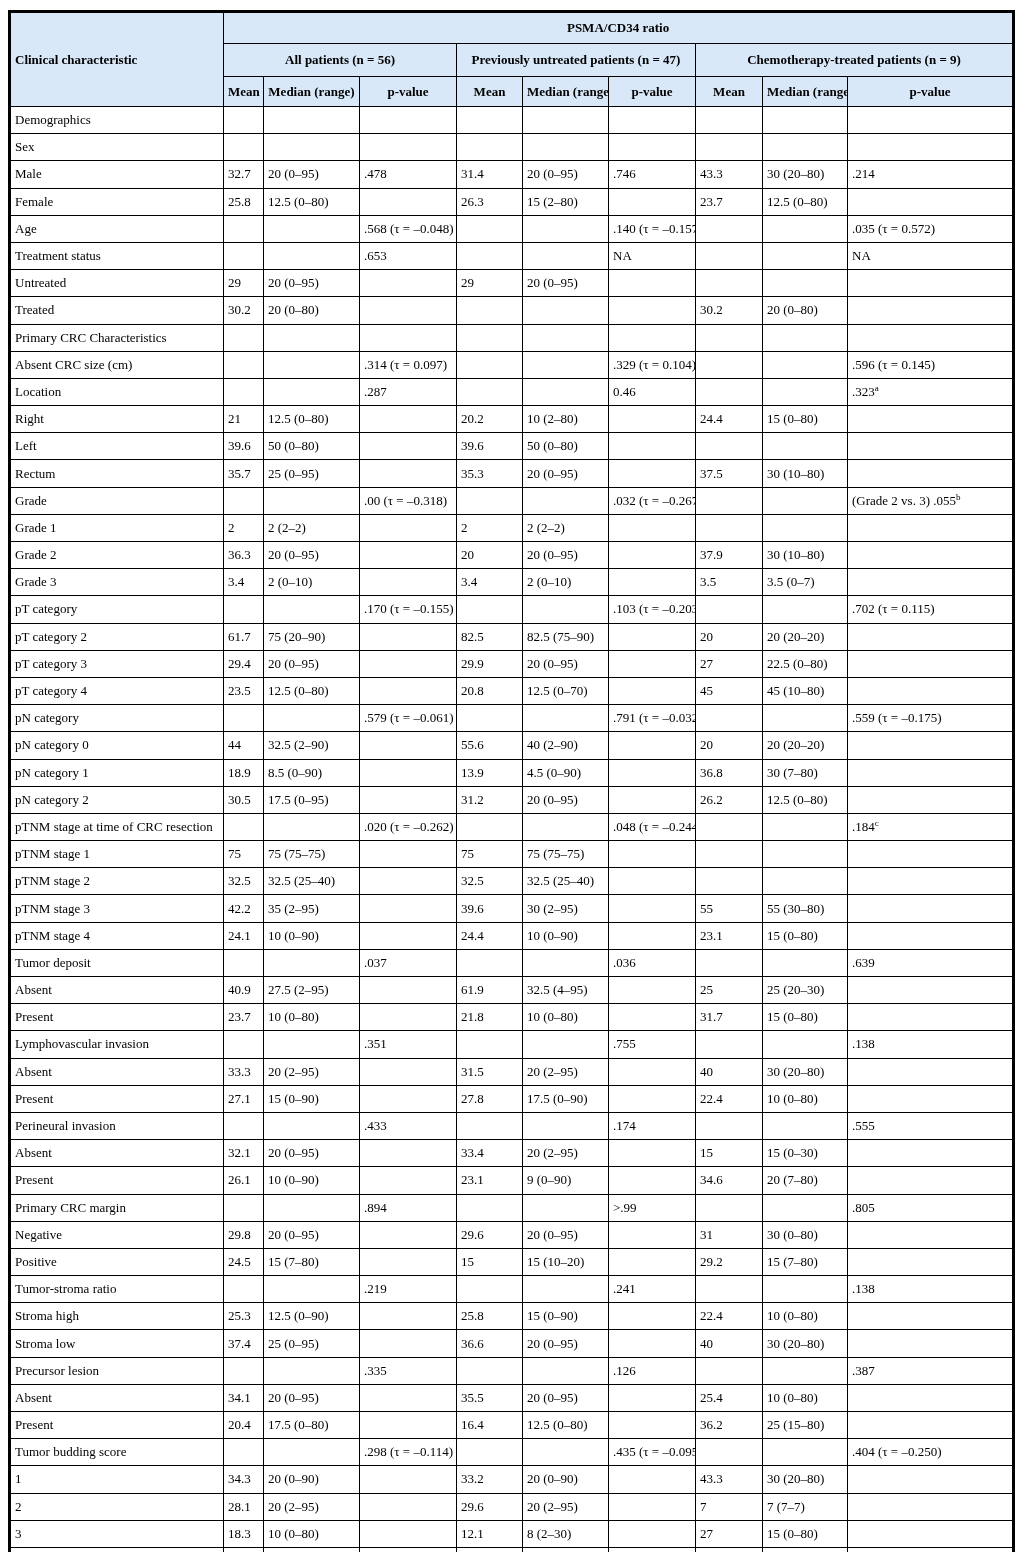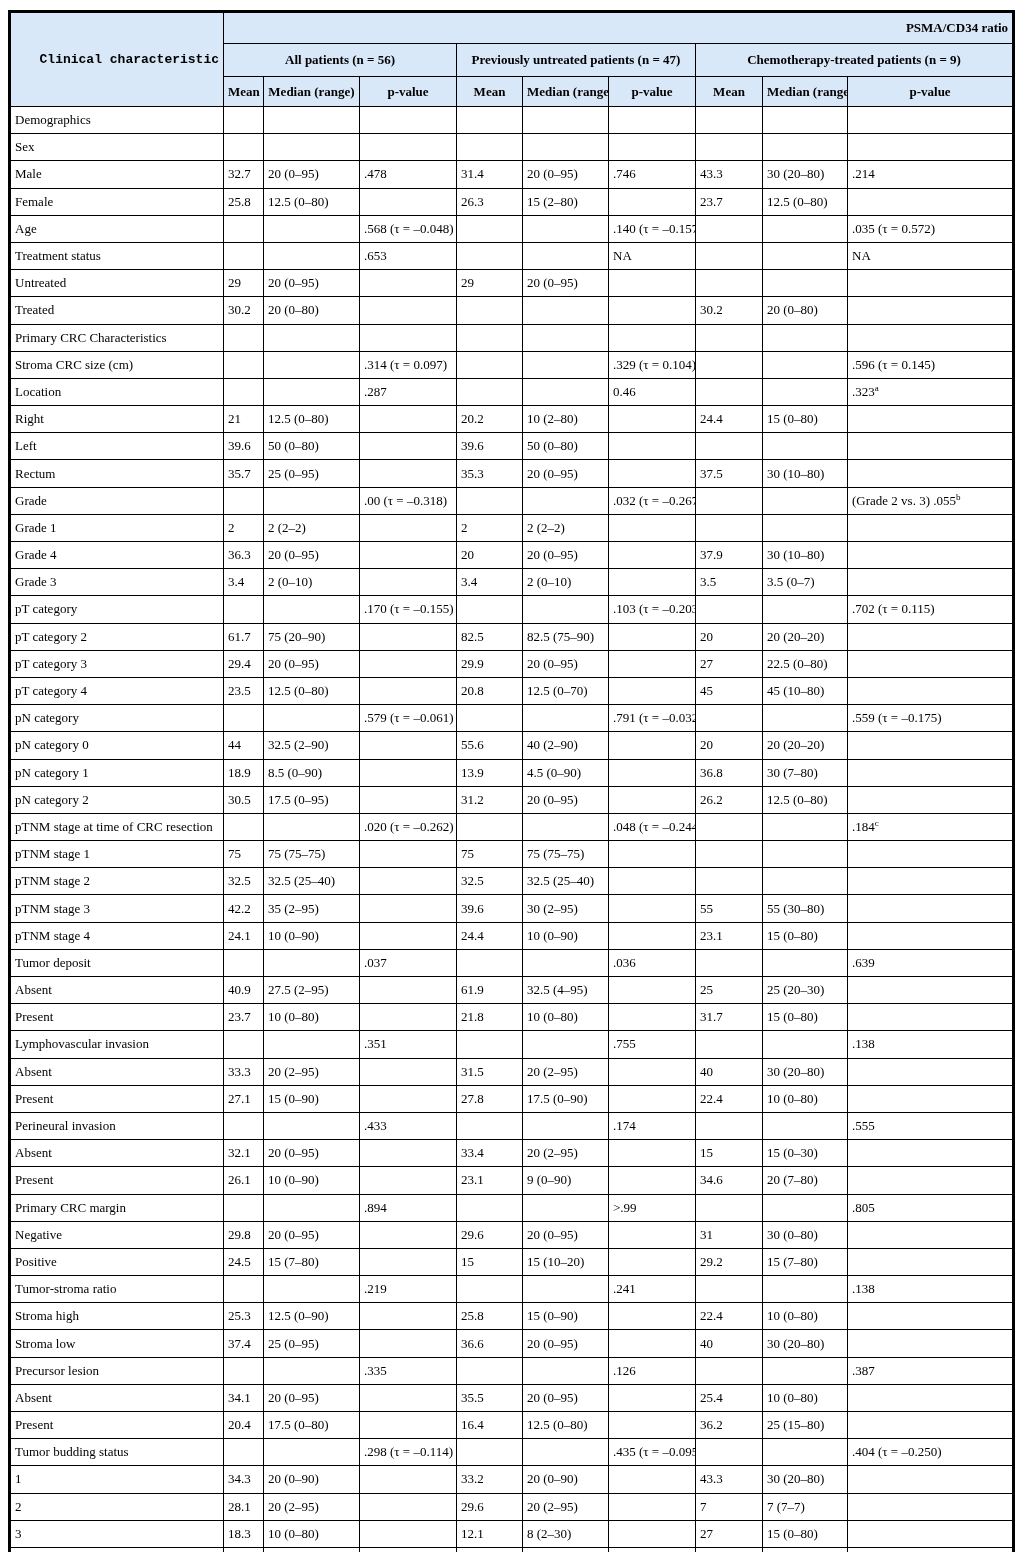--- a/index.html
+++ b/index.html
@@ -34,23 +34,22 @@
     font-weight: normal;
   }
   table.clin thead th {
     background: #d9e8f8;
     font-weight: bold;
     text-align: center;
   }
   table.clin thead th.corner {
     text-align: left;
     vertical-align: middle;
-    font-family: Liberation Mono, monospace;
   }
-  table.clin thead tr.r1 th { height: 28px; text-align: right; }
+  table.clin thead tr.r1 th { height: 28px; }
   table.clin thead tr.r2 th { height: 30px; font-family: Liberation Serif, serif; }
   table.clin thead tr.r3 th { height: 27px; }
   table.clin tbody td { height: 24.2px; }
   td.gsep, th.gsep { border-left-width: 3px; }
   sup { font-size: 9px; line-height: 0; }
 </style>
 </head>
 <body>
 
 <div class="page">
@@ -192,21 +191,21 @@
           <td></td>
           <td></td>
           <td class="gsep"></td>
           <td></td>
           <td></td>
           <td class="gsep"></td>
           <td></td>
           <td></td>
         </tr>
         <tr>
-          <td>Stroma CRC size (cm)</td>
+          <td>Absent CRC size (cm)</td>
           <td class="gsep"></td>
           <td></td>
           <td>.314 (τ = 0.097)</td>
           <td class="gsep"></td>
           <td></td>
           <td>.329 (τ = 0.104)</td>
           <td class="gsep"></td>
           <td></td>
           <td>.596 (τ = 0.145)</td>
         </tr>
@@ -276,21 +275,21 @@
           <td>2 (2–2)</td>
           <td></td>
           <td class="gsep">2</td>
           <td>2 (2–2)</td>
           <td></td>
           <td class="gsep"></td>
           <td></td>
           <td></td>
         </tr>
         <tr>
-          <td>Grade 4</td>
+          <td>Grade 2</td>
           <td class="gsep">36.3</td>
           <td>20 (0–95)</td>
           <td></td>
           <td class="gsep">20</td>
           <td>20 (0–95)</td>
           <td></td>
           <td class="gsep">37.9</td>
           <td>30 (10–80)</td>
           <td></td>
         </tr>
@@ -672,21 +671,21 @@
           <td>17.5 (0–80)</td>
           <td></td>
           <td class="gsep">16.4</td>
           <td>12.5 (0–80)</td>
           <td></td>
           <td class="gsep">36.2</td>
           <td>25 (15–80)</td>
           <td></td>
         </tr>
         <tr>
-          <td>Tumor budding status</td>
+          <td>Tumor budding score</td>
           <td class="gsep"></td>
           <td></td>
           <td>.298 (τ = –0.114)</td>
           <td class="gsep"></td>
           <td></td>
           <td>.435 (τ = –0.095)</td>
           <td class="gsep"></td>
           <td></td>
           <td>.404 (τ = –0.250)</td>
         </tr>

